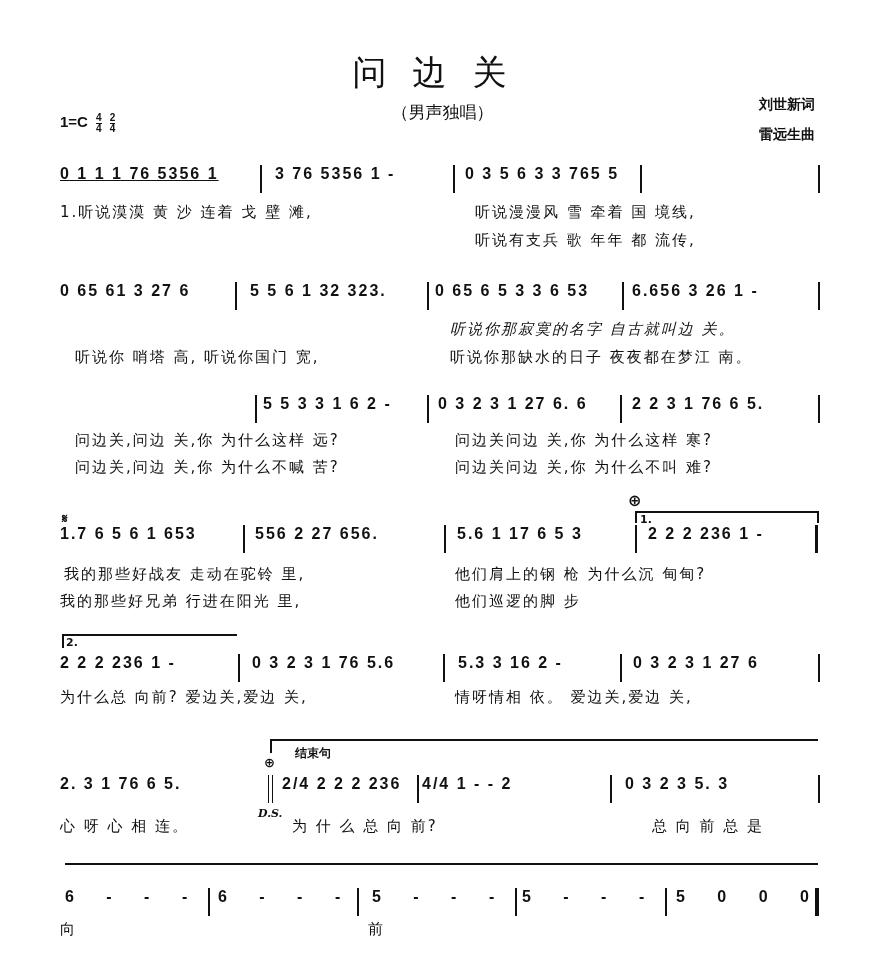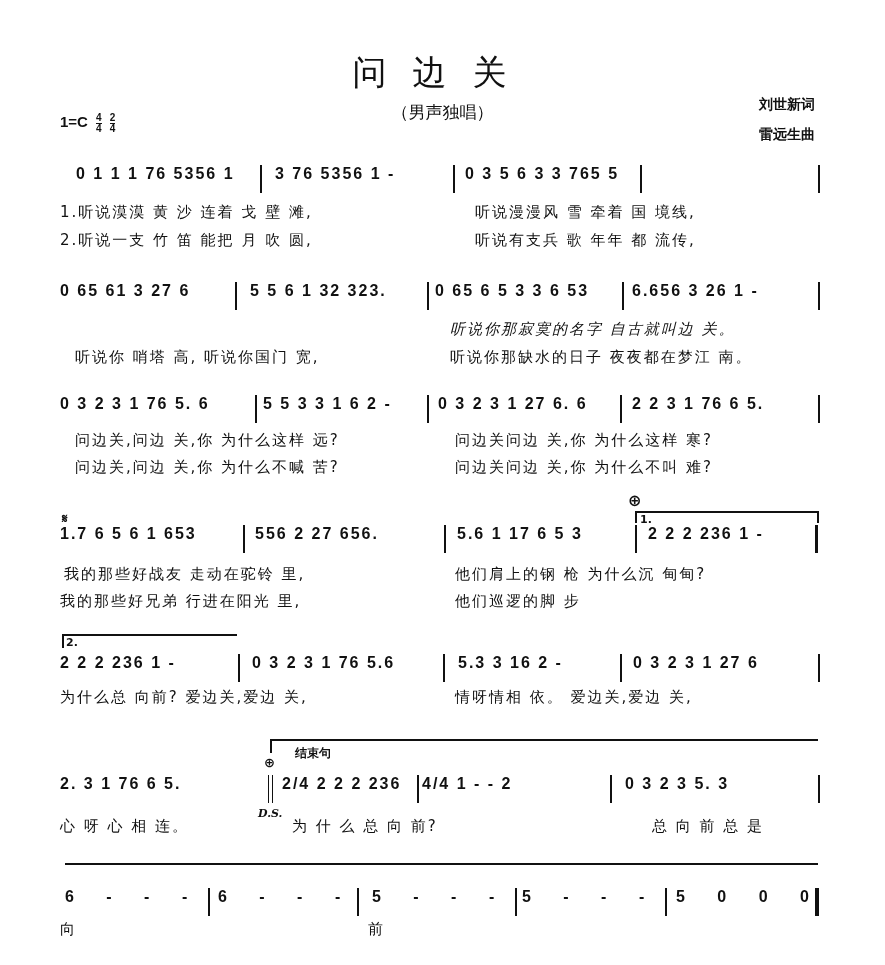--- a/index.html
+++ b/index.html
@@ -29,49 +29,47 @@
 <div class="abs subtitle">（男声独唱）</div>
 <div class="abs key">
   <span>1=C</span>
   <span class="ts"><span class="n">4</span><span>4</span></span>
   <span class="ts"><span class="n">2</span><span>4</span></span>
 </div>
 <div class="abs credit" style="top:96px;">刘世新词</div>
 <div class="abs credit" style="top:126px;">雷远生曲</div>
 
 <div class="sys" style="top:165px;height:90px;">
-  <div class="notes" style="left:16px;">0 1 1 1 76 5356 1</div>
+  <div class="notes" style="left:0;text-decoration:underline;">0 1 1 1 76 5356 1</div>
   <div class="bar" style="left:200px;top:0;height:28px;"></div>
   <div class="notes" style="left:215px;">3 76 5356 1 -</div>
   <div class="bar" style="left:393px;top:0;height:28px;"></div>
   <div class="notes" style="left:405px;">0 3 5 6 3 3 765 5</div>
   <div class="bar" style="left:580px;top:0;height:28px;"></div>
   <div class="bar" style="left:758px;top:0;height:28px;"></div>
   <div class="lyr" style="left:0;top:38px;">1.听说漠漠 黄   沙  连着 戈 壁  滩,</div>
   <div class="lyr" style="left:415px;top:38px;">听说漫漫风  雪  牵着 国 境线,</div>
-  <div class="lyr" style="left:0;top:66px;">2.听说一支 竹   笛  能把 月 吹  圆,</div>
   <div class="lyr" style="left:415px;top:66px;">听说有支兵  歌  年年 都 流传,</div>
 </div>
 
 <div class="sys" style="top:282px;height:90px;">
   <div class="notes" style="left:0;">0 65 61 3 27 6</div>
   <div class="bar" style="left:175px;top:0;height:28px;"></div>
   <div class="notes" style="left:190px;">5 5 6 1 32 323.</div>
   <div class="bar" style="left:367px;top:0;height:28px;"></div>
   <div class="notes" style="left:375px;">0 65 6 5 3 3 6 53</div>
   <div class="bar" style="left:562px;top:0;height:28px;"></div>
   <div class="notes" style="left:572px;">6.656 3 26 1 -</div>
   <div class="bar" style="left:758px;top:0;height:28px;"></div>
   <div class="lyr" style="left:390px;top:38px;font-style:italic;">听说你那寂寞的名字  自古就叫边    关。</div>
   <div class="lyr" style="left:15px;top:66px;">听说你  哨塔  高,  听说你国门  宽,</div>
   <div class="lyr" style="left:390px;top:66px;">听说你那缺水的日子  夜夜都在梦江  南。</div>
 </div>
 
 <div class="sys" style="top:395px;height:90px;">
-  <div class="notes" style="left:0;">0 3 2 3  1 76 5. 6</div>
   <div class="bar" style="left:195px;top:0;height:28px;"></div>
   <div class="notes" style="left:203px;">5 5 3 3 1 6 2 -</div>
   <div class="bar" style="left:367px;top:0;height:28px;"></div>
   <div class="notes" style="left:378px;">0 3 2 3 1 27 6. 6</div>
   <div class="bar" style="left:560px;top:0;height:28px;"></div>
   <div class="notes" style="left:572px;">2 2 3 1 76 6 5.</div>
   <div class="bar" style="left:758px;top:0;height:28px;"></div>
   <div class="lyr" style="left:15px;top:36px;">问边关,问边  关,你  为什么这样  远?</div>
   <div class="lyr" style="left:15px;top:63px;">问边关,问边  关,你  为什么不喊  苦?</div>
   <div class="lyr" style="left:395px;top:36px;">问边关问边  关,你  为什么这样   寒?</div>

